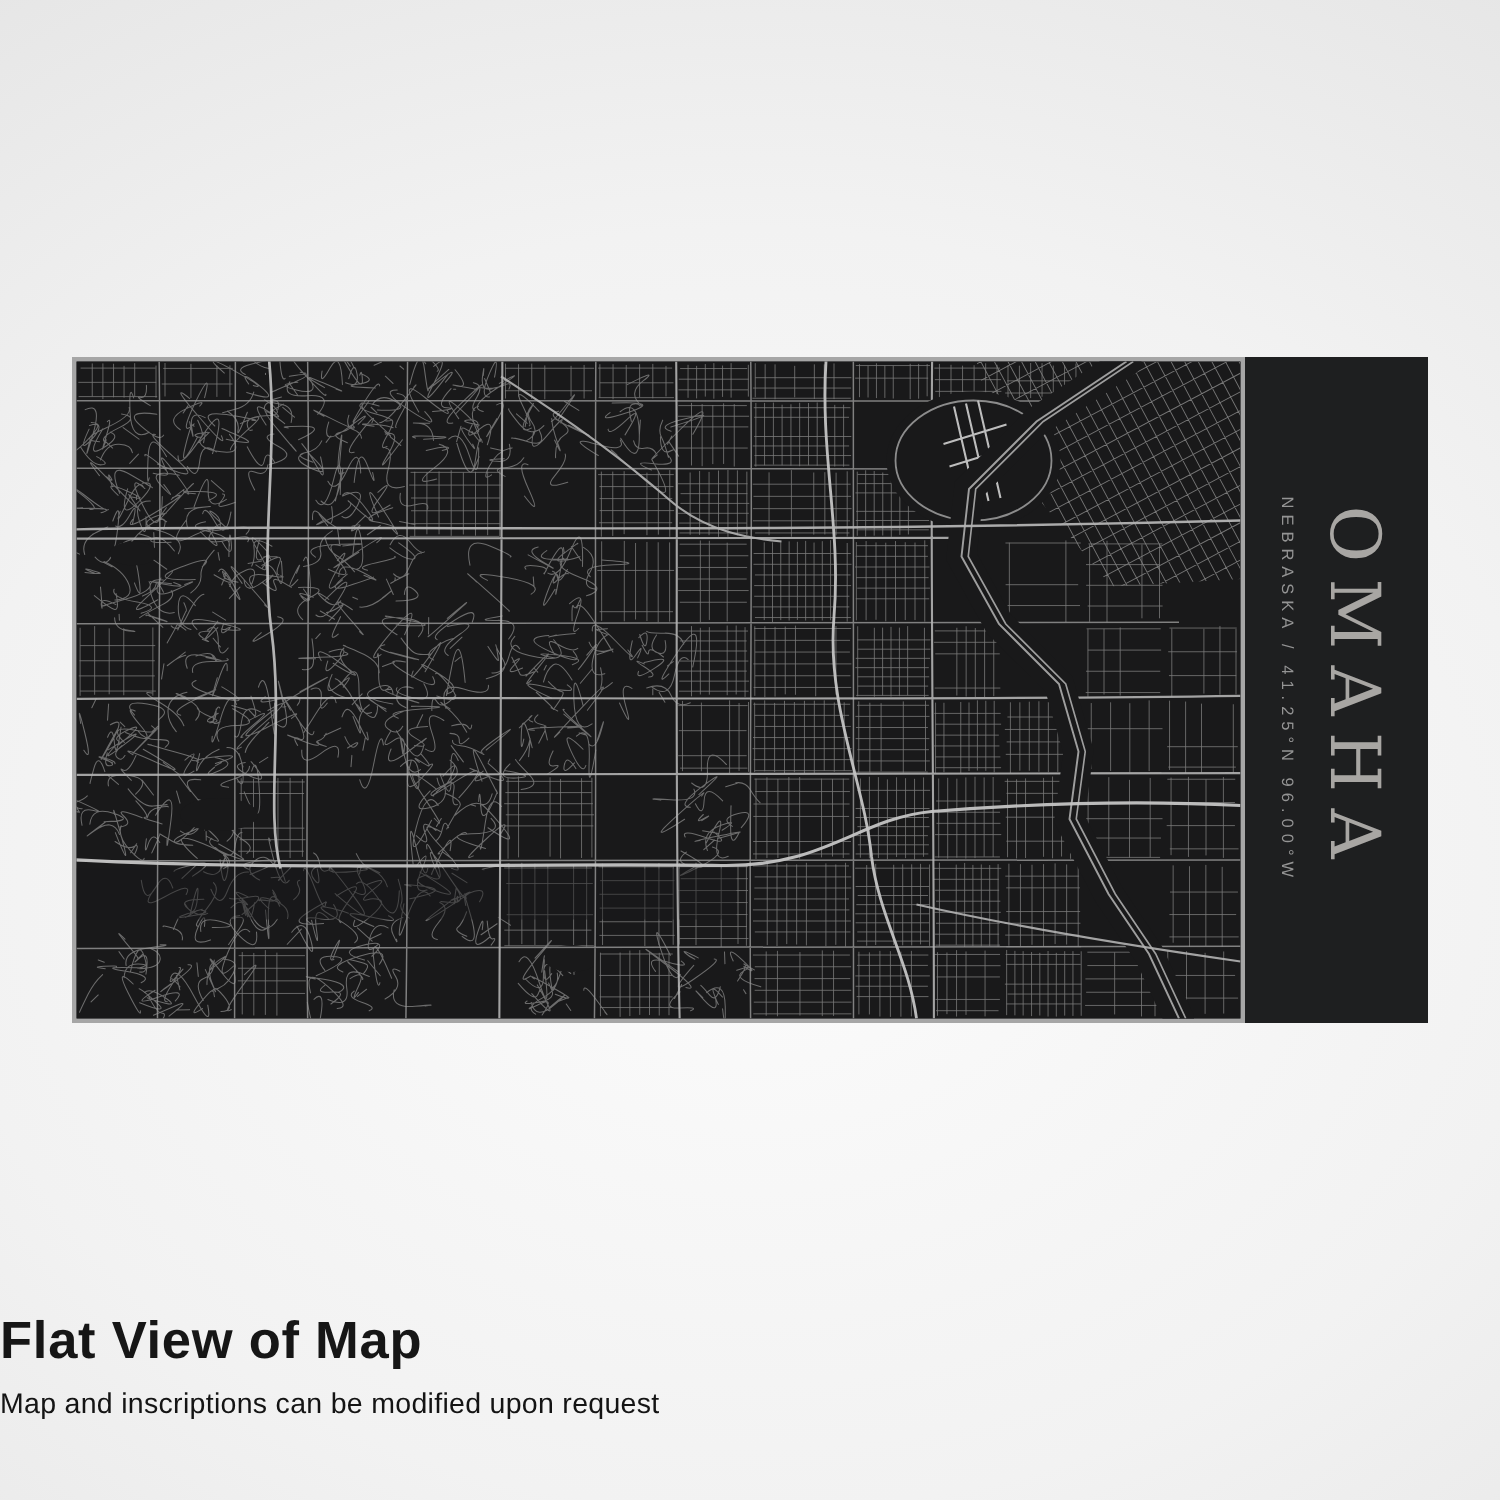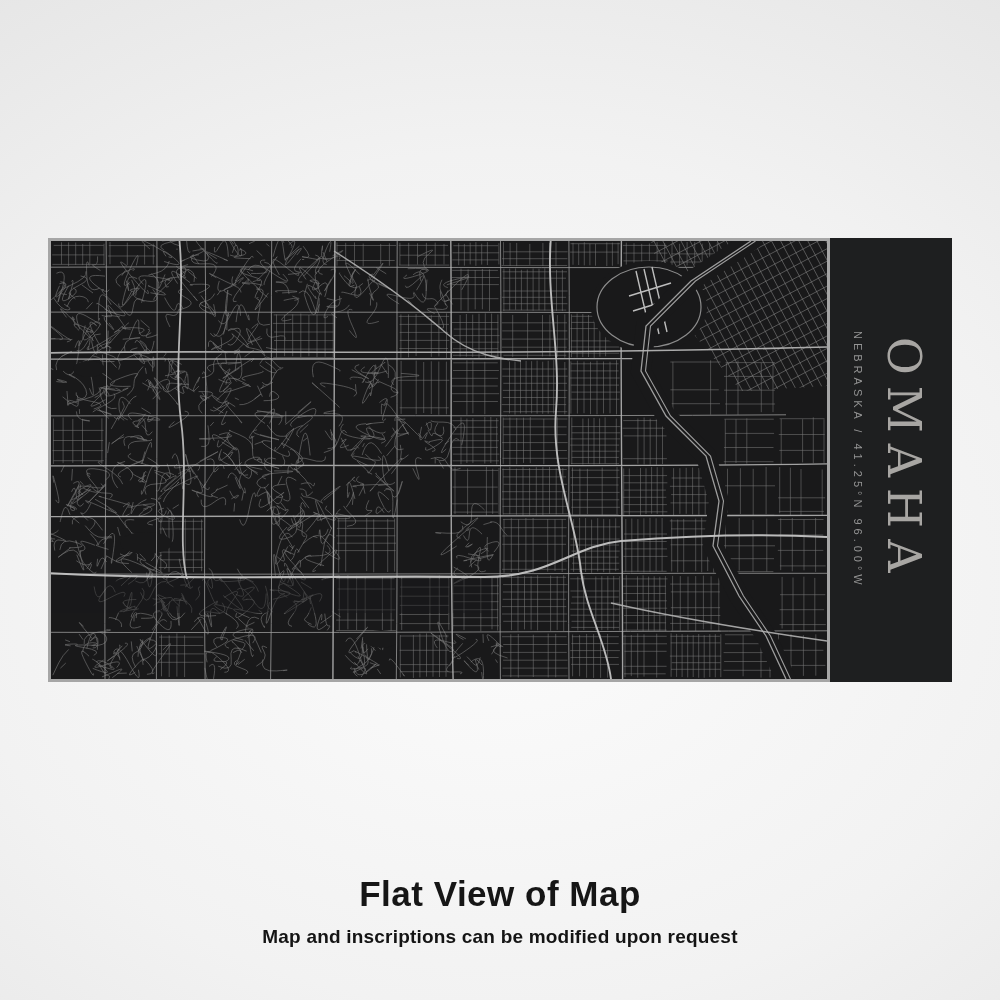--- a/index.html
+++ b/index.html
@@ -34,26 +34,26 @@
     font-size:11px;letter-spacing:4px;color:#949494;white-space:nowrap;
   }
   .city{
     writing-mode:vertical-rl;text-orientation:mixed;
     font-family:"DejaVu Serif","Liberation Serif",serif;
     font-size:46px;letter-spacing:11px;color:#a8a6a3;white-space:nowrap;
     font-weight:400;
   }
 
   
-  .caption{position:absolute;left:0;top:874px;width:1000px;text-align:center;}
+  .caption{position:absolute;left:0;top:874px;width:1000px;}
   .caption-title{
     font-size:35px;font-weight:700;color:#161616;letter-spacing:0.5px;
   }
   .caption-subtitle{
-    margin-top:12px;font-size:19px;font-weight:700;color:#141414;letter-spacing:0.2px;
+    margin-top:12px;font-size:19px;font-weight:400;color:#141414;letter-spacing:0.2px;
   }
 </style>
 </head>
 <body>
 
 <div class="stage">
 
   <div class="plate">
 
     <div class="map-frame">

